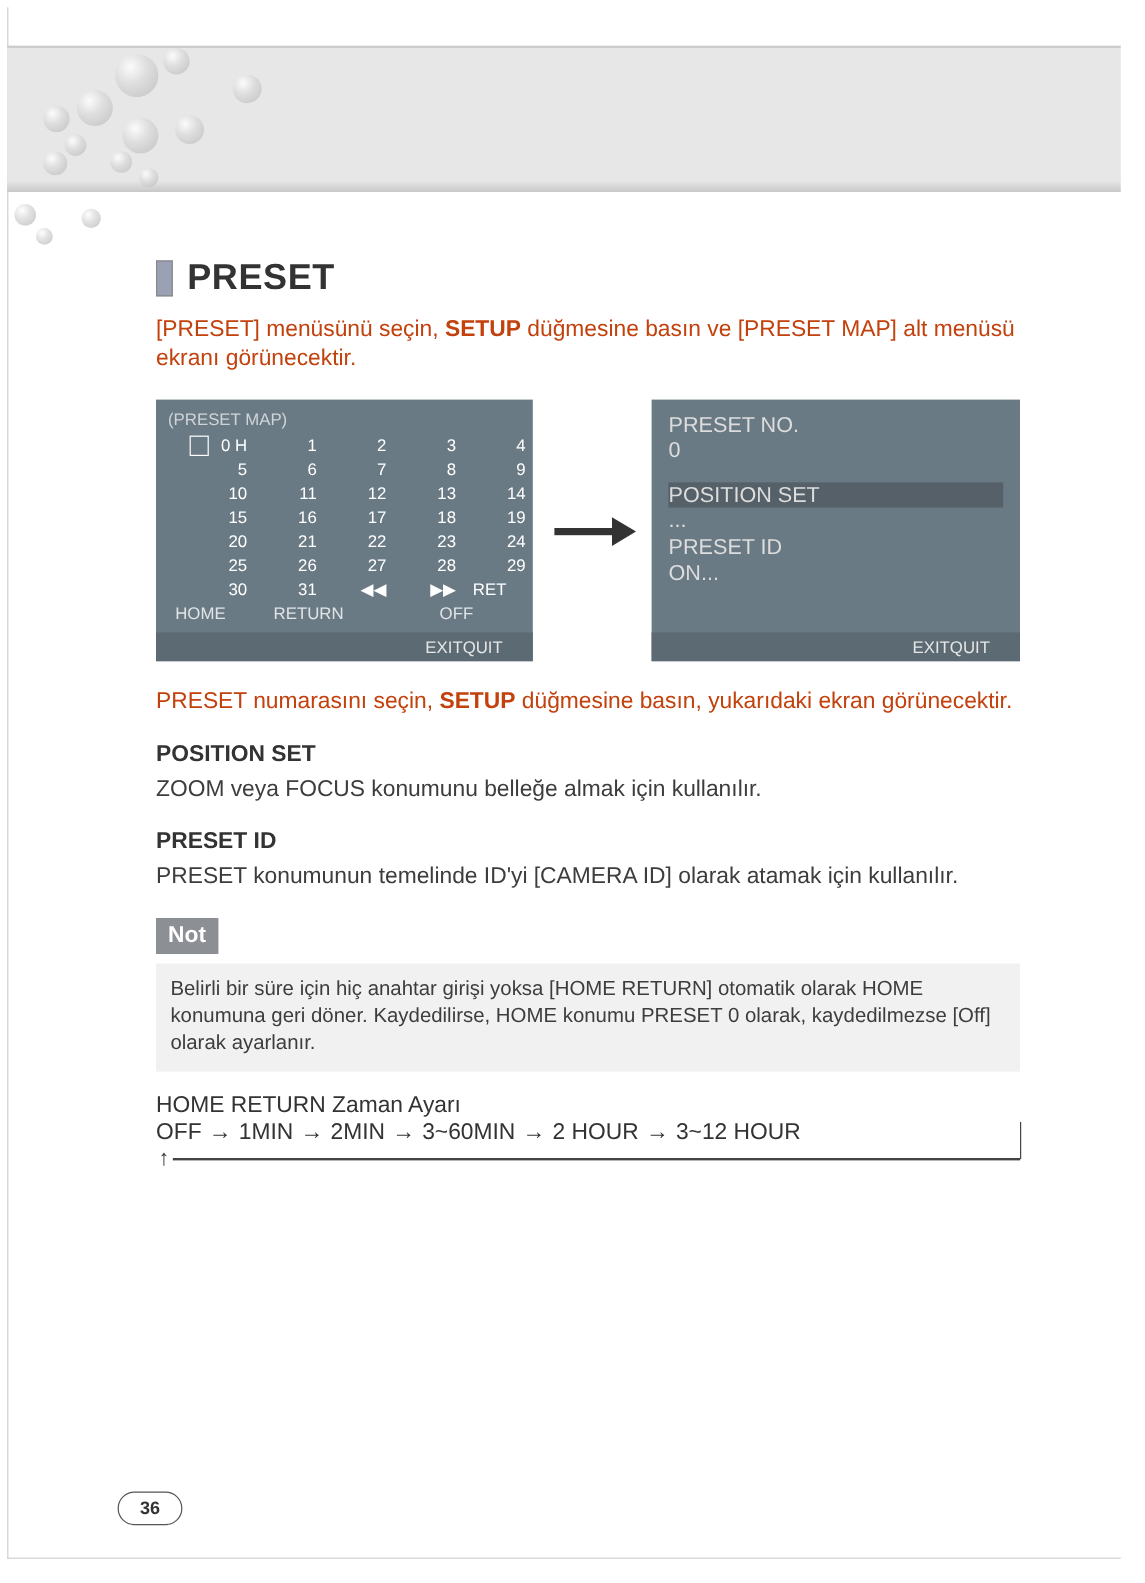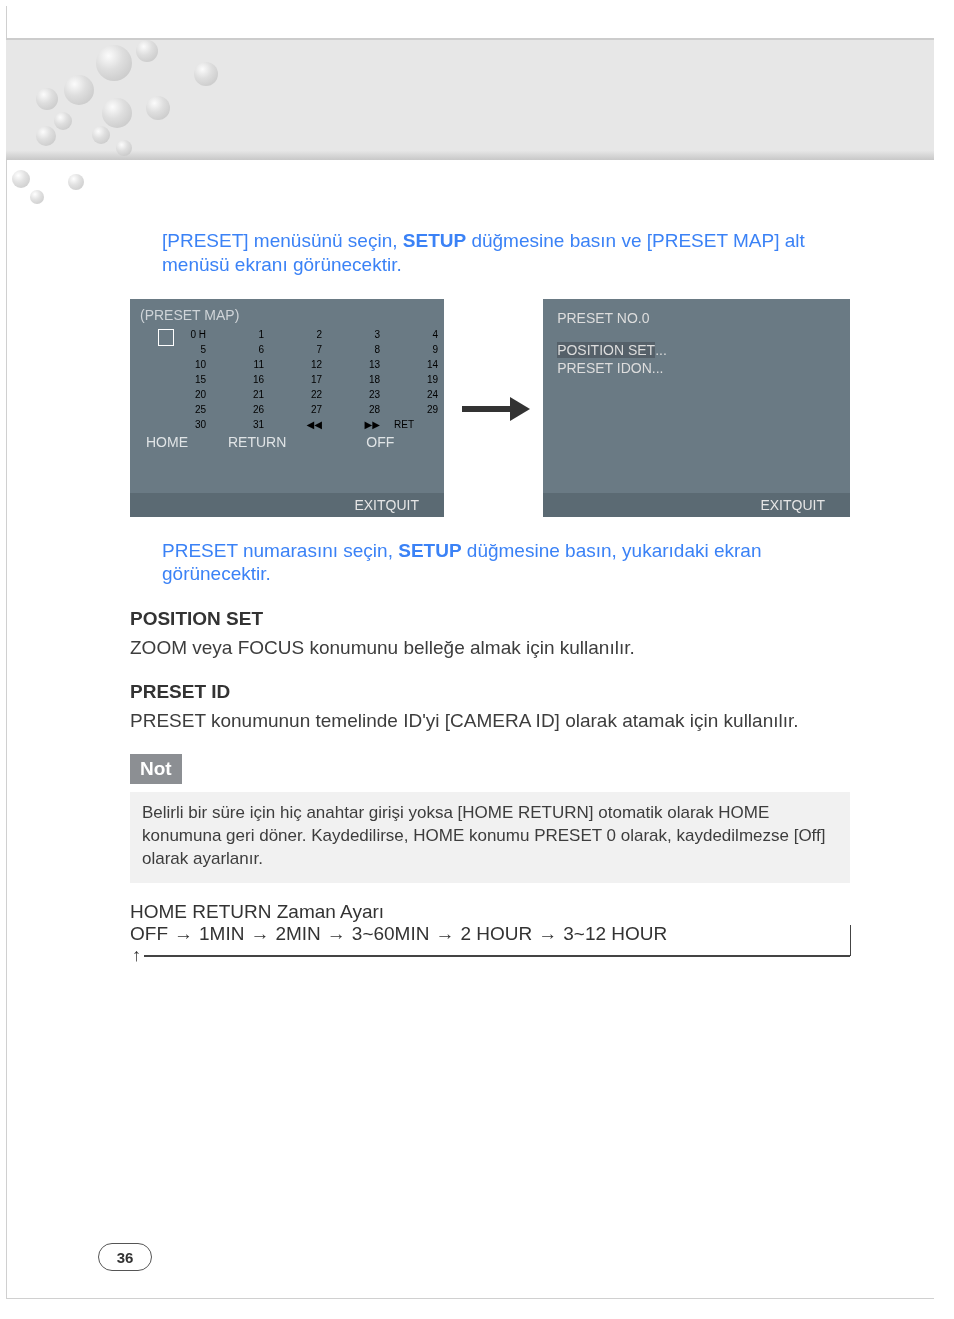--- a/index.html
+++ b/index.html
@@ -48,55 +48,55 @@
   .bubble { position: absolute; border-radius: 50%; background: radial-gradient(circle at 35% 30%, #fff, #ddd 40%, #bbb); opacity: .85; }
   .content {
     position: absolute;
     left: 130px;
     top: 215px;
     width: 720px;
   }
   .title-row { display: flex; align-items: center; gap: 12px; }
   .title-bullet { width: 12px; height: 28px; background: #9aa1b5; border: 1px solid #888; }
   .title-text { font-size: 30px; font-weight: bold; color: #333; letter-spacing: .5px; }
-  .para { font-size: 19px; color: #3b82f6; margin-top: 14px; line-height: 1.25; margin-left: 32px; }
+  .para { font-size: 19px; color: #c2410c; margin-top: 14px; line-height: 1.25; }
   .para b { font-weight: bold; }
   .panels-row {
     display: flex;
     align-items: center;
     gap: 18px;
     margin-top: 22px;
   }
   .panel {
     width: 314px;
     height: 218px;
     background: #6a7a84;
     color: #ddd;
     font-family: Arial, sans-serif;
     font-size: 14px;
     position: relative;
     padding: 8px 10px 0 10px;
     box-sizing: border-box;
   }
   .panel-title { color: #cfd4d8; margin-bottom: 6px; font-size: 14px; }
   .map-grid { display: grid; grid-template-columns: repeat(5, 44px); gap: 4px 14px; margin-left: 22px; }
-  .map-grid span { text-align: right; display: inline-block; color: #000000; font-size: 10px; }
+  .map-grid span { text-align: right; display: inline-block; color: #ffffff; font-size: 14px; }
   .sel-box { position:absolute; top:30px; left:28px; width:14px; height:15px; border:1px solid #fff; }
   .panel-footer {
     position: absolute;
     bottom: 0; left: 0; right: 0;
     background: #5b6a73;
     display: flex; justify-content: flex-end;
     padding: 4px 25px;
     font-size: 14px;
     color: #e5e5e5;
   }
   .panel-row2 { display:flex; gap: 40px; margin-left: 6px; margin-top: 4px; font-size:14px; color:#e0e4e6;}
   .right-panel-content { padding-top: 2px; }
-  .rp-line { display:flex; justify-content: flex-start; padding: 1px 4px; font-size:14px; }
+  .rp-line { display:flex; justify-content: flex-start; padding: 1px 4px; font-size:18px;flex-direction:column; }
   .rp-line.hl span:first-child { background:#556069; }
   .arrow-block {
     width: 70px; height: 30px; position: relative;
   }
   .arrow-line { position:absolute; top:13px; left:0; width:50px; height:6px; background:#333; }
   .arrow-head { position:absolute; top:4px; left:48px; width:0; height:0; border-left:20px solid #333; border-top:12px solid transparent; border-bottom:12px solid transparent;}
   .section-head { font-size: 19px; font-weight: bold; color: #333; margin-top: 22px; }
   .section-body { font-size: 19px; color: #3d3d3d; margin-top: 6px; line-height:1.22;}
   .note-tag {
     display: inline-block;
@@ -153,20 +153,24 @@
   <div class="bubble" style="top:86px;left:30px;width:20px;height:20px"></div>
   <div class="bubble" style="top:86px;left:86px;width:18px;height:18px"></div>
   <div class="bubble" style="top:100px;left:110px;width:16px;height:16px"></div>
   <div class="bubble" style="top:130px;left:6px;width:18px;height:18px"></div>
   <div class="bubble" style="top:150px;left:24px;width:14px;height:14px"></div>
   <div class="bubble" style="top:134px;left:62px;width:16px;height:16px"></div>
 </div>
 
 <div class="content">
 
+  <div class="title-row">
+    <div class="title-bullet"></div>
+    <div class="title-text">PRESET</div>
+  </div>
 
   <div class="para">
     <span>[PRESET] menüsünü seçin, </span><b>SETUP</b><span> düğmesine basın ve [PRESET MAP] alt menüsü ekranı görünecektir.</span>
   </div>
 
   <div class="panels-row">
 
     <div class="panel">
       <div class="panel-title">(PRESET MAP)</div>
       <div class="sel-box"></div>

